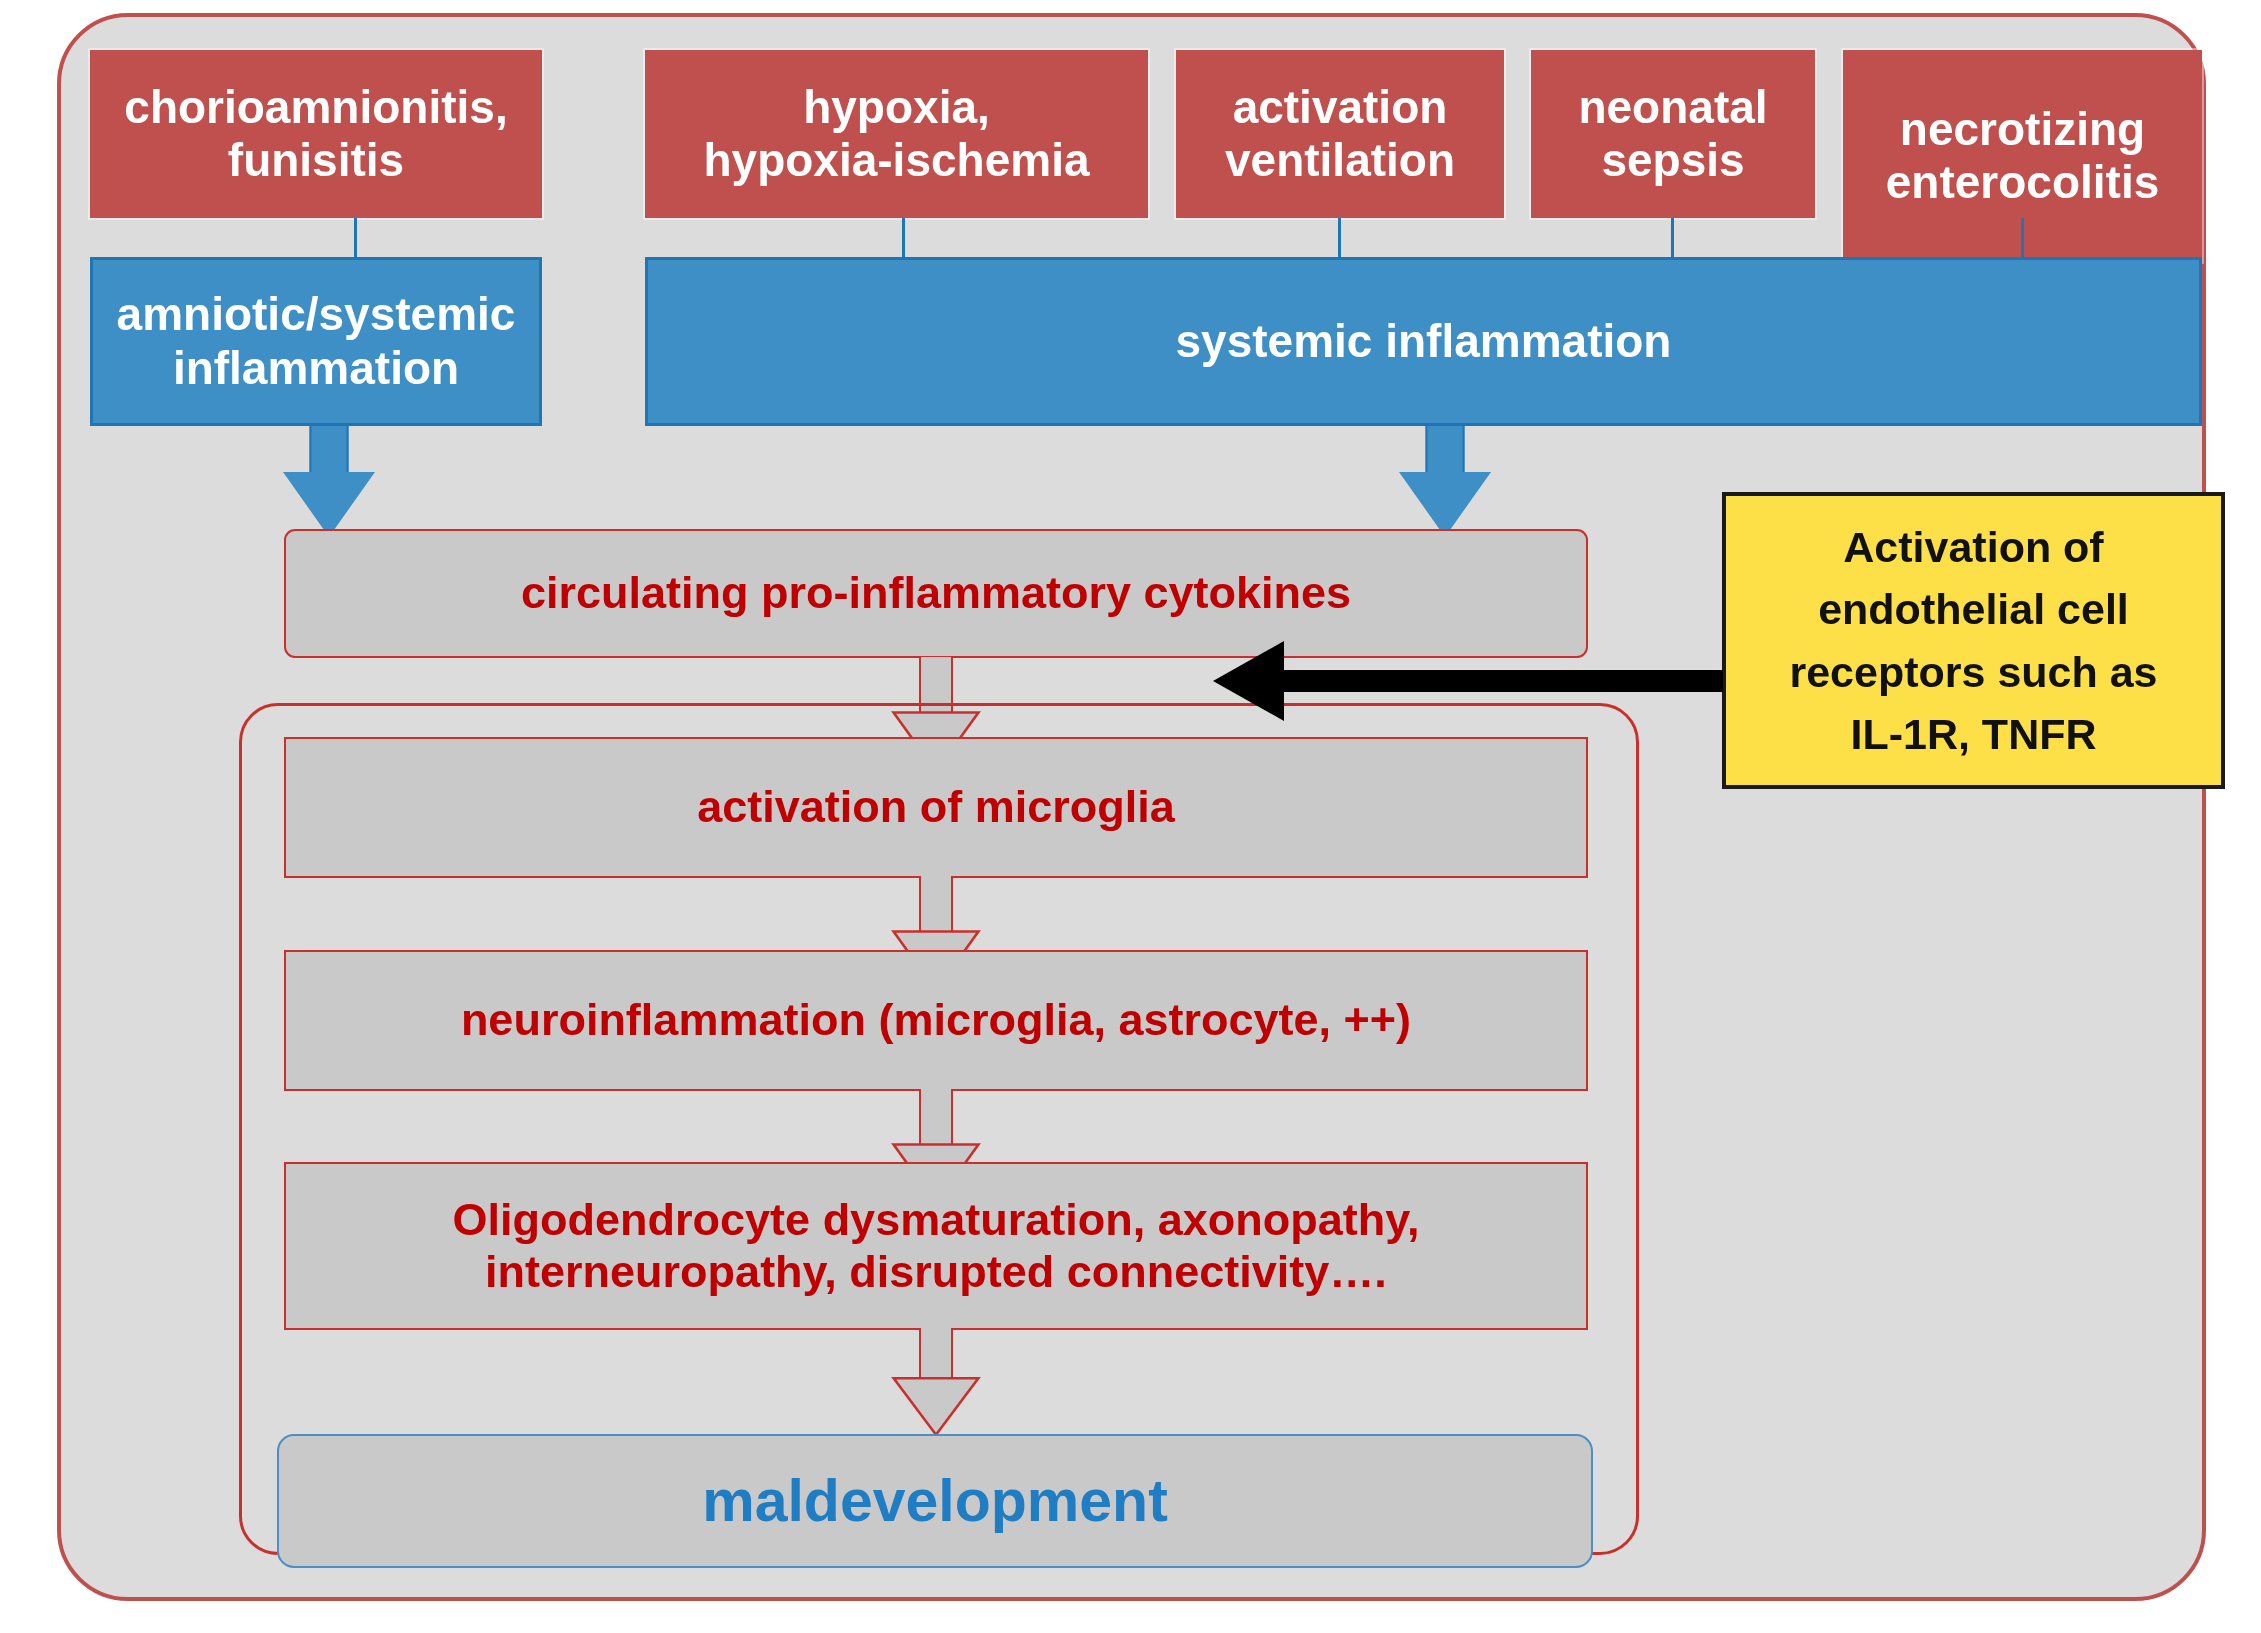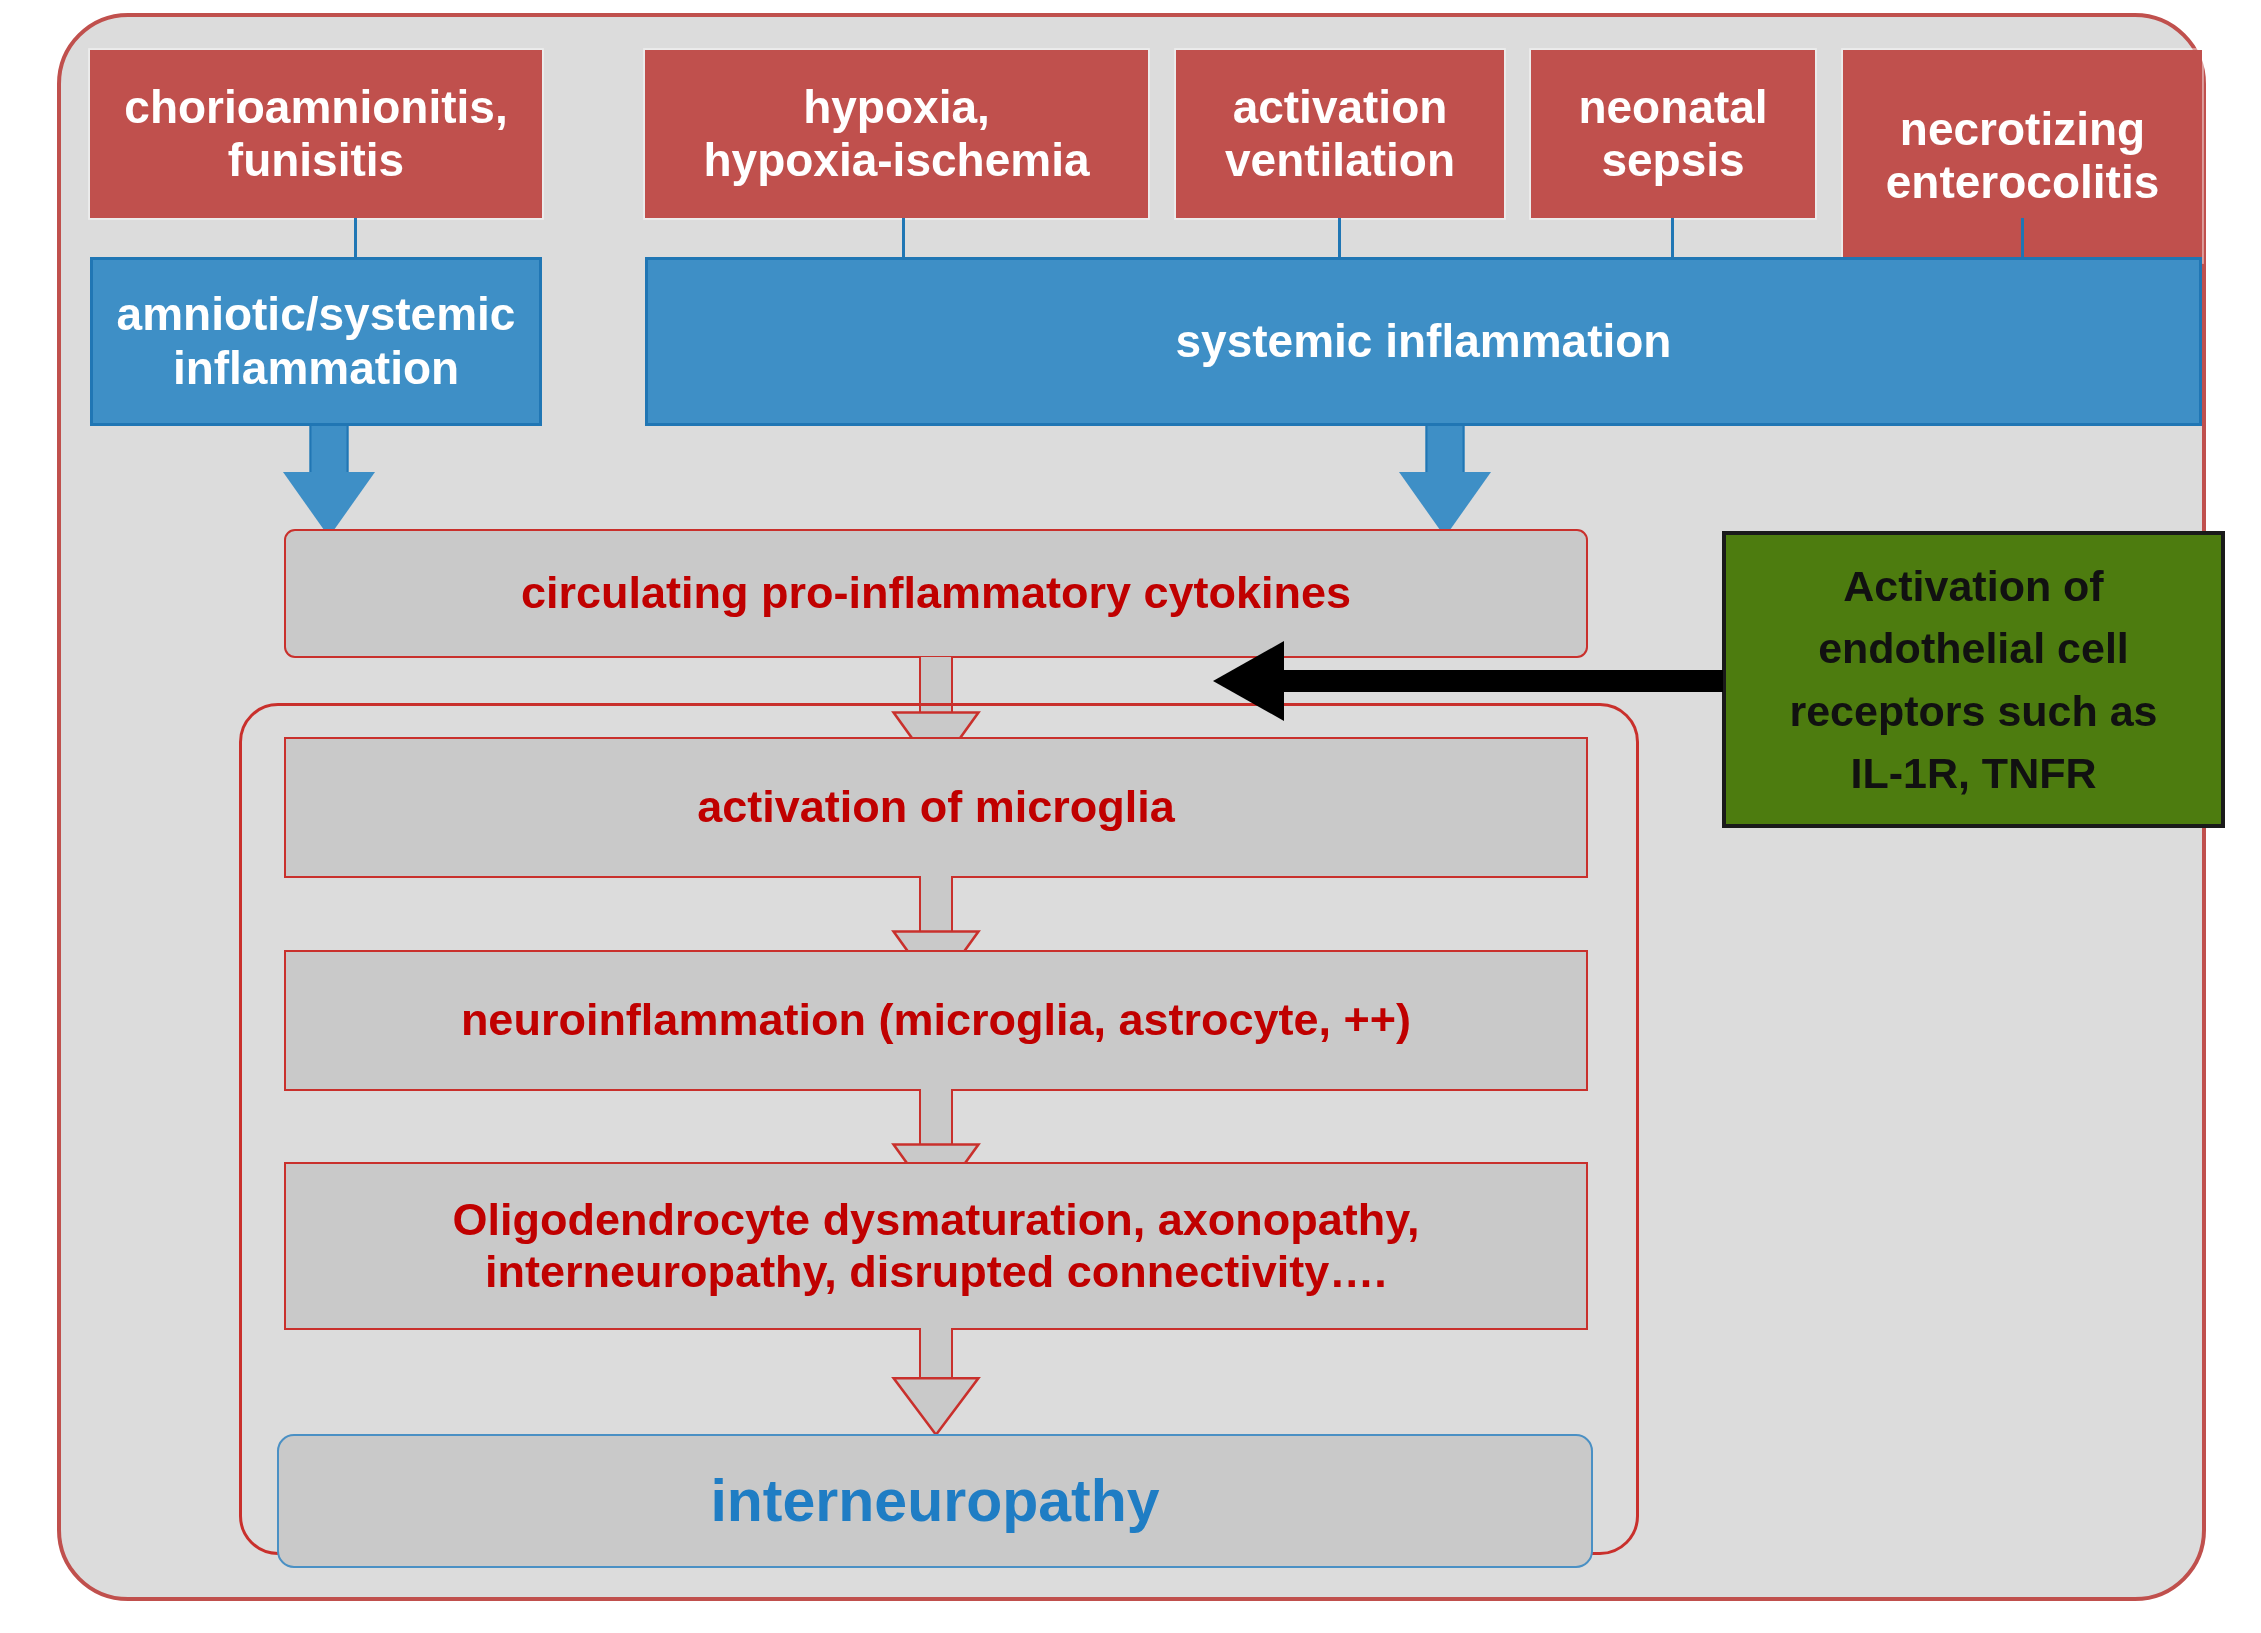--- a/index.html
+++ b/index.html
@@ -125,33 +125,32 @@
   .gray-arrow .head{
     position:absolute;
     left:50%;
     transform:translateX(-50%);
   }
   .gray-arrow .head svg{display:block;}
 
   
   .note-box{
     position:absolute;
-    background:#4d7c0f;
+    background:#fde047;
     border:4.5px solid #1a1a1a;
     box-sizing:border-box;
     display:flex;
     align-items:center;
     justify-content:center;
     text-align:center;
     color:#111111;
     font-weight:bold;
     font-size:43px;
     line-height:1.45;
     padding:9px 17px;
-    margin-top:39px;
   }
 
   
   .black-arrow{position:absolute;}
   .black-arrow .bar{
     position:absolute;
     right:0; top:50%;
     transform:translateY(-50%);
     height:22px;
     background:#000000;
@@ -286,21 +285,21 @@
   <div class="gray-arrow" style="left:891px; top:1328px; width:90px; height:110px;">
     <div class="shaft" style="top:0; height:50px;"></div>
     <div class="head" style="top:49px;">
       <svg width="90" height="59" viewBox="0 0 140 92">
         <polygon points="4,2 136,2 70,90" fill="#c9c9c9" stroke="#c9302c" stroke-width="4"></polygon>
       </svg>
     </div>
   </div>
 
   <div class="box gray-box blue-outline" style="left:277px; top:1434px; width:1316px; height:134px;">
-    <div>interneuropathy</div>
+    <div>maldevelopment</div>
   </div>
 
   <div class="note-box" style="left:1722px; top:492px; width:503px; height:297px;">
     <div>
       <div>Activation of</div>
       <div>endothelial cell</div>
       <div>receptors such as</div>
       <div>IL-1R, TNFR</div>
     </div>
   </div>

